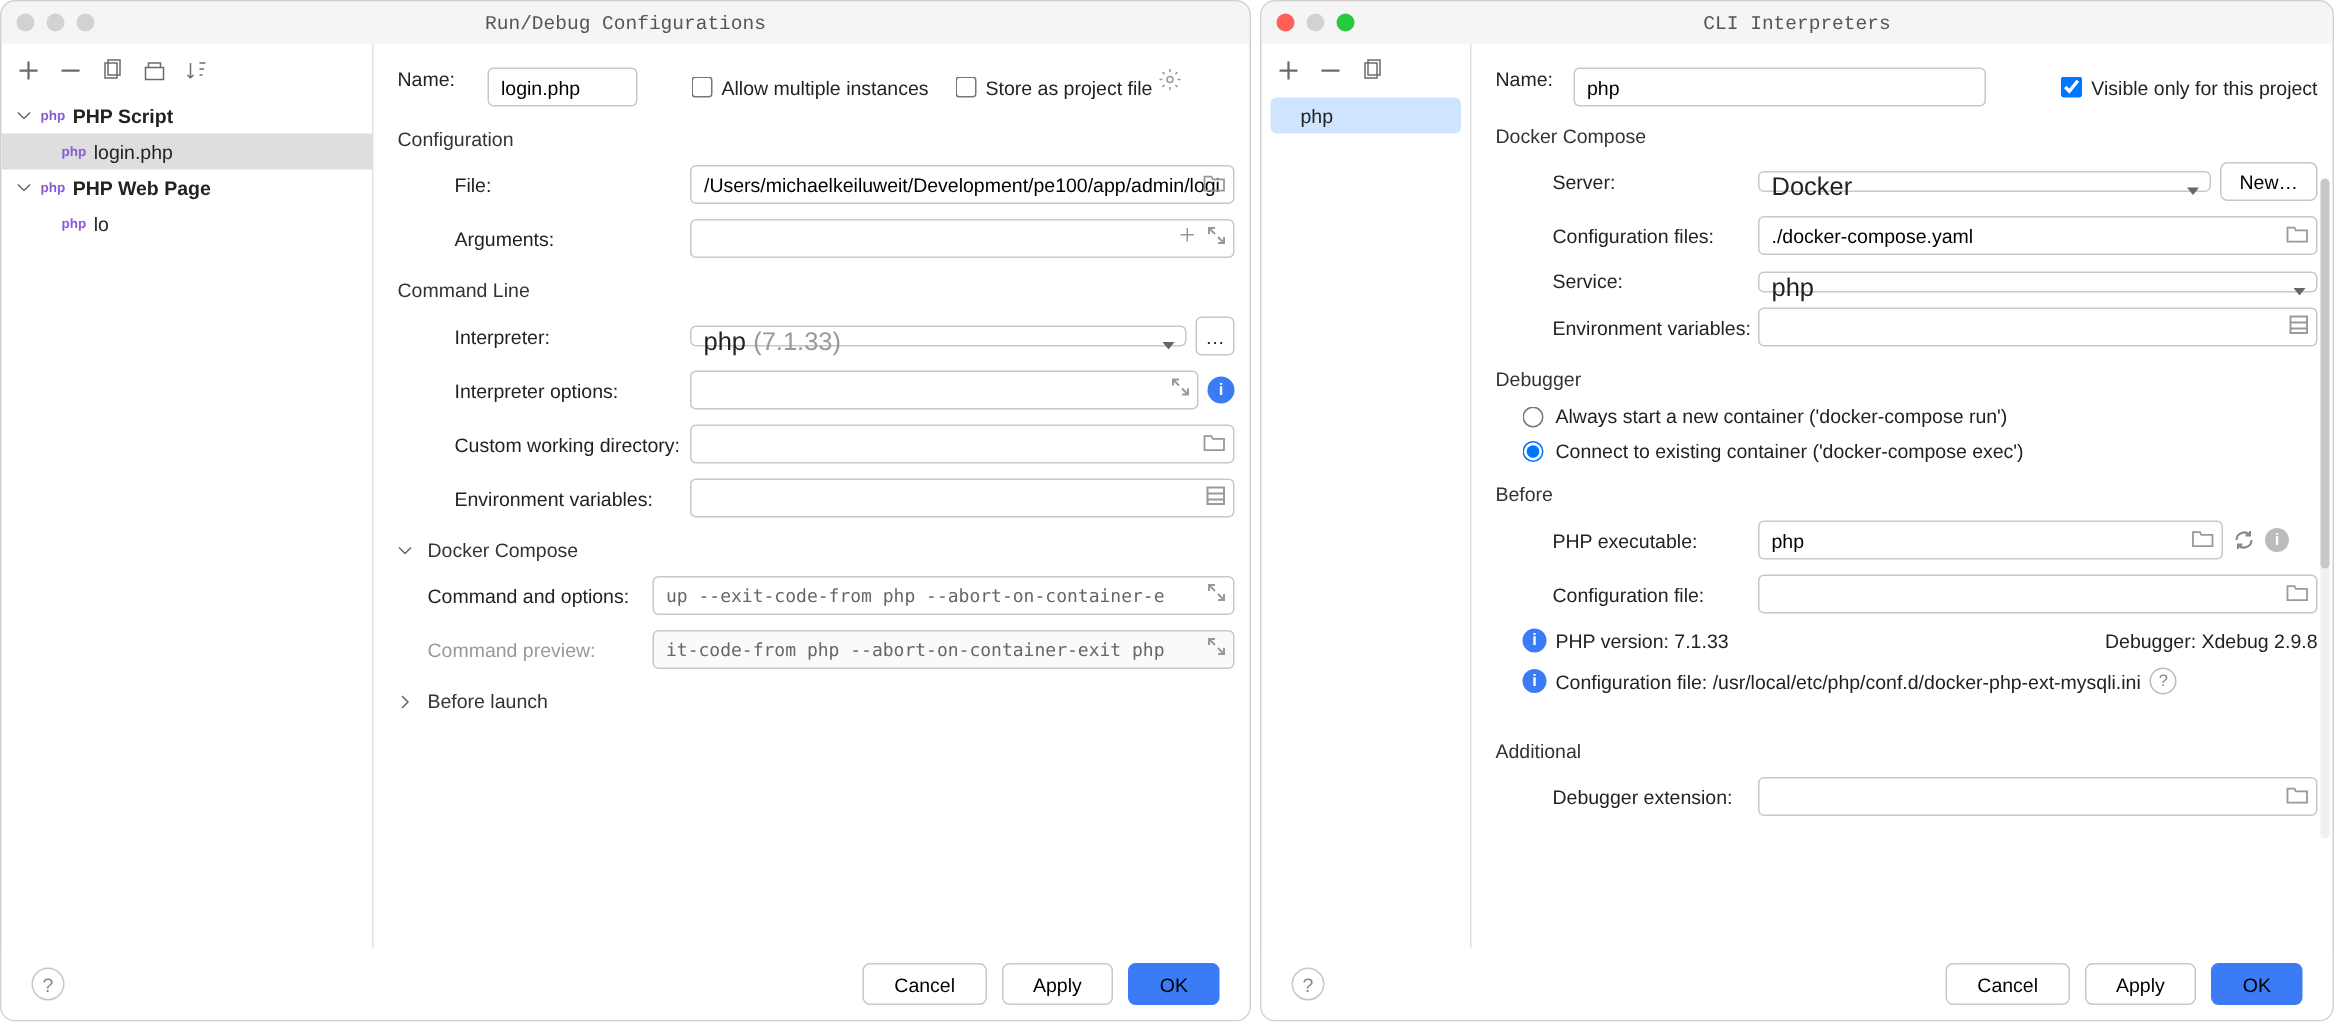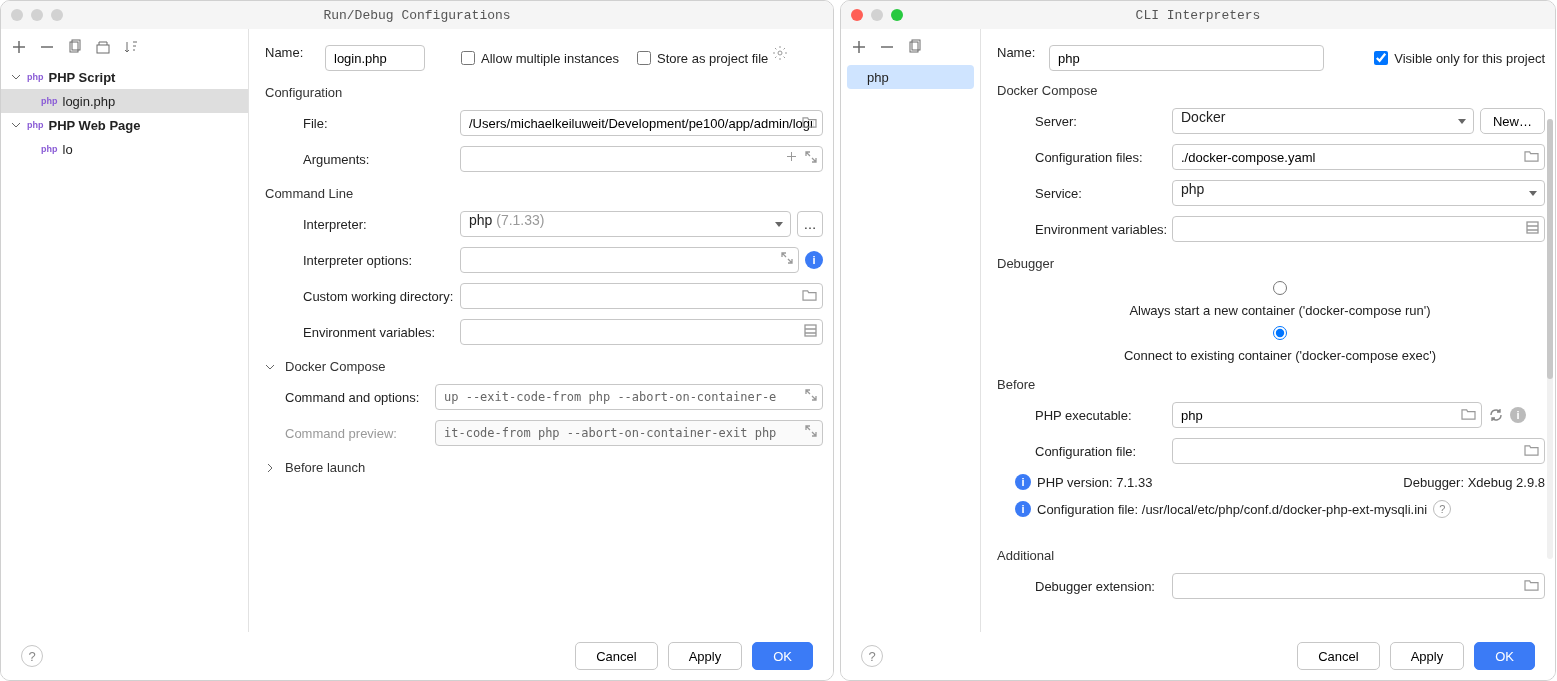--- a/index.html
+++ b/index.html
@@ -106,25 +106,25 @@
 .checkbox-row { display: flex; align-items: center; gap: 6px; }
 input[type=checkbox] { width: 14px; height: 14px; }
 input[type=radio] { width: 14px; height: 14px; }
 .section-title { color: #333; margin: 14px 0 10px 0; }
 .section-title.toggle { display:flex; align-items:center; gap:4px; cursor:pointer; }
 .field-row { display:flex; align-items:center; margin-bottom: 10px; }
 .field-label { width: 175px; padding-left: 18px; margin-left: 20px; }
 .window.right .field-label { width: 155px; padding-left: 18px; }
 .field-control { flex:1; display:flex; gap:6px; align-items:center; }
 .select {
-  height: 26px;
+  height: 14px;
   border: 1px solid #c7c7c7;
   border-radius: 4px;
   padding: 0 24px 0 8px;
-  font-size: 14px;
+  font-size: 17px;
   background: #fff;
   appearance: none;
   position: relative;
   flex:1;
 }
 .sel-wrap { position:relative; flex:1; display:flex; }
 .sel-wrap::after {
   content: "";
   position: absolute;
   right: 8px; top: 11px;
@@ -159,29 +159,29 @@
   width:22px; height:22px;
   border:1px solid #c7c7c7; border-radius:50%;
   display:flex;align-items:center;justify-content:center;
   color:#888; cursor:pointer;
 }
 .btn {
   height:28px; padding:0 20px;
   border:1px solid #c7c7c7; border-radius:5px;
   background:#fff; cursor:pointer; font-size:13px;
 }
-.btn.primary { background:#3b7bf6; border-color:#3b7bf6; color:#ffffff; }
+.btn.primary { background:#3b7bf6; border-color:#3b7bf6; color:#000000; }
 .gear-icon { width:16px;height:16px; fill:#999; margin-left:4px; cursor:pointer; }
 .info-dot { width:18px;height:18px;border-radius:50%;background:#3b7bf6;color:#fff;display:flex;align-items:center;justify-content:center;font-size:11px;font-weight:bold; }
 .folder-icon { width:15px;height:13px; fill:none;stroke:#999;stroke-width:1.3; }
 .expand-icon { width:12px;height:12px; fill:none;stroke:#999;stroke-width:1.3; }
 .list-icon-svg { width:13px;height:13px;fill:none;stroke:#999;stroke-width:1.3; }
 .plus-small { width:11px;height:11px; }
 .muted { color:#999; }
-.radio-row { display:flex; align-items:center; gap:8px; padding-left:18px; margin-bottom:8px;flex-direction:column; }
+.radio-row { display:flex; align-items:center; gap:8px; padding-left:18px; margin-bottom:8px; }
 .scrollbar-right {
   position:absolute; right:2px; top:90px; width:6px; height:440px;
   background:#f0f0f0; border-radius:3px;
 }
 .scrollbar-right::after{
   content:""; position:absolute; left:0; top:0; width:6px; height:260px;
   background:#c8c8c8; border-radius:3px;
 }
 </style>
 </head>

